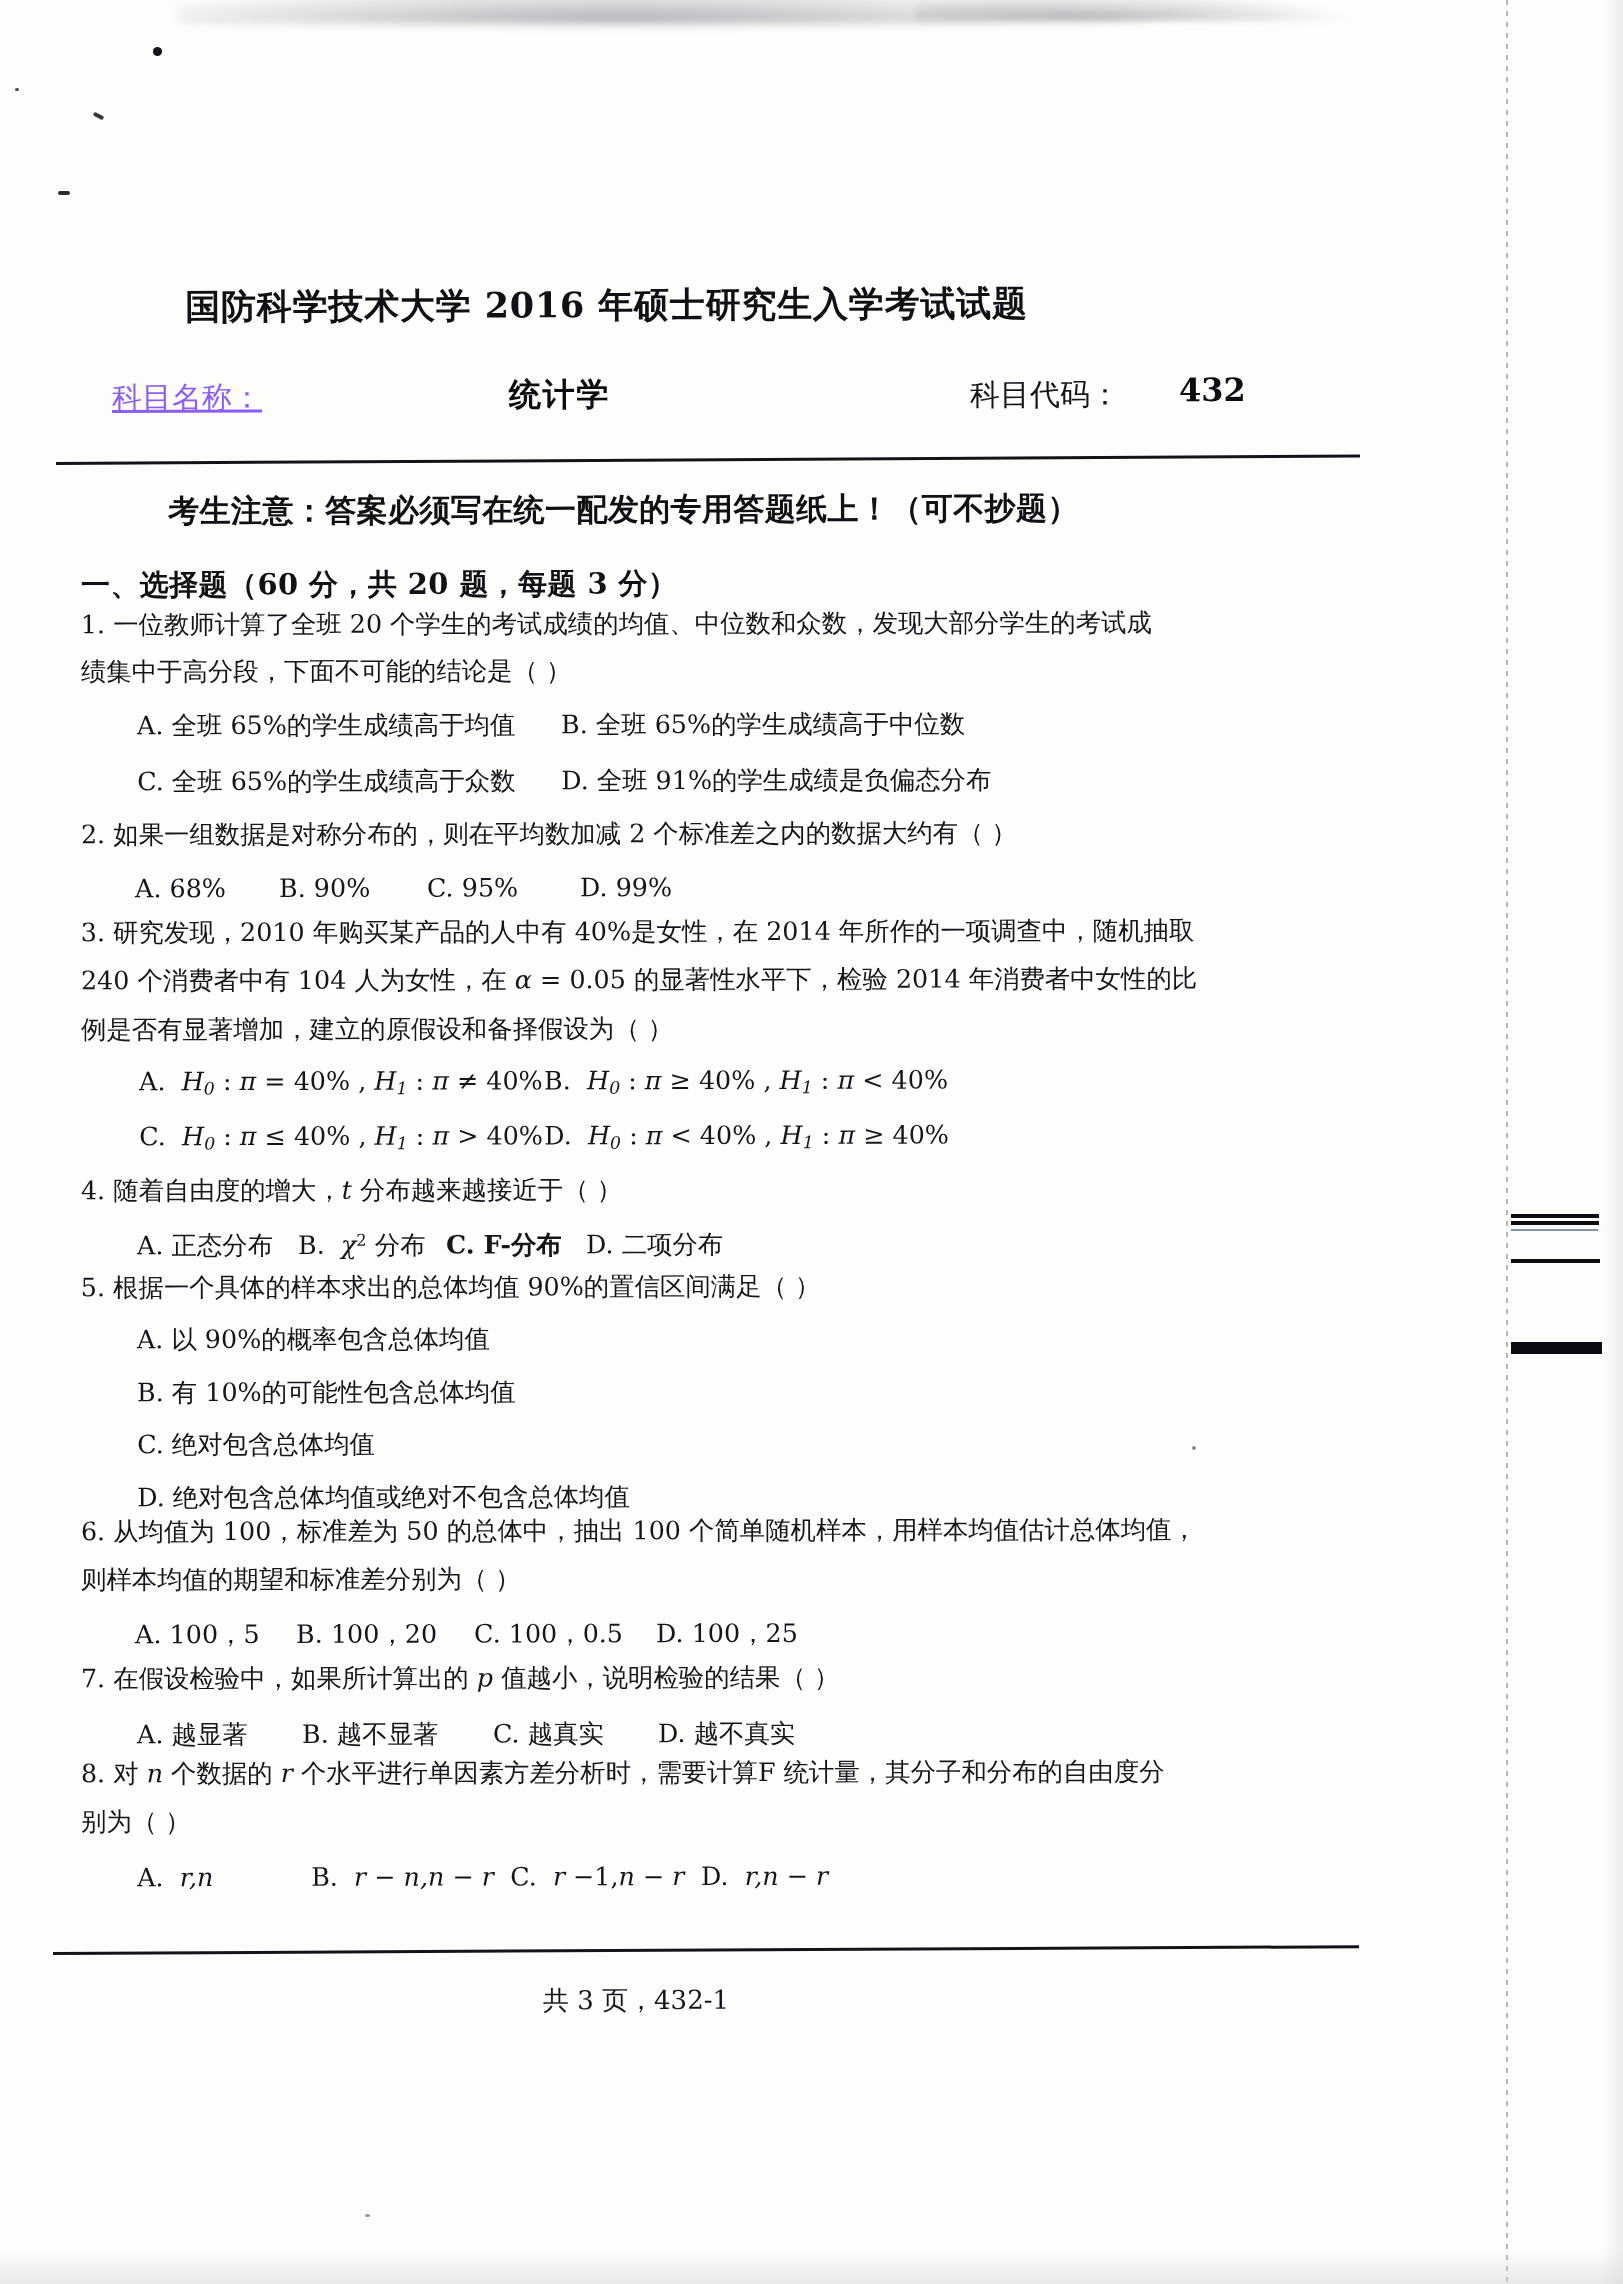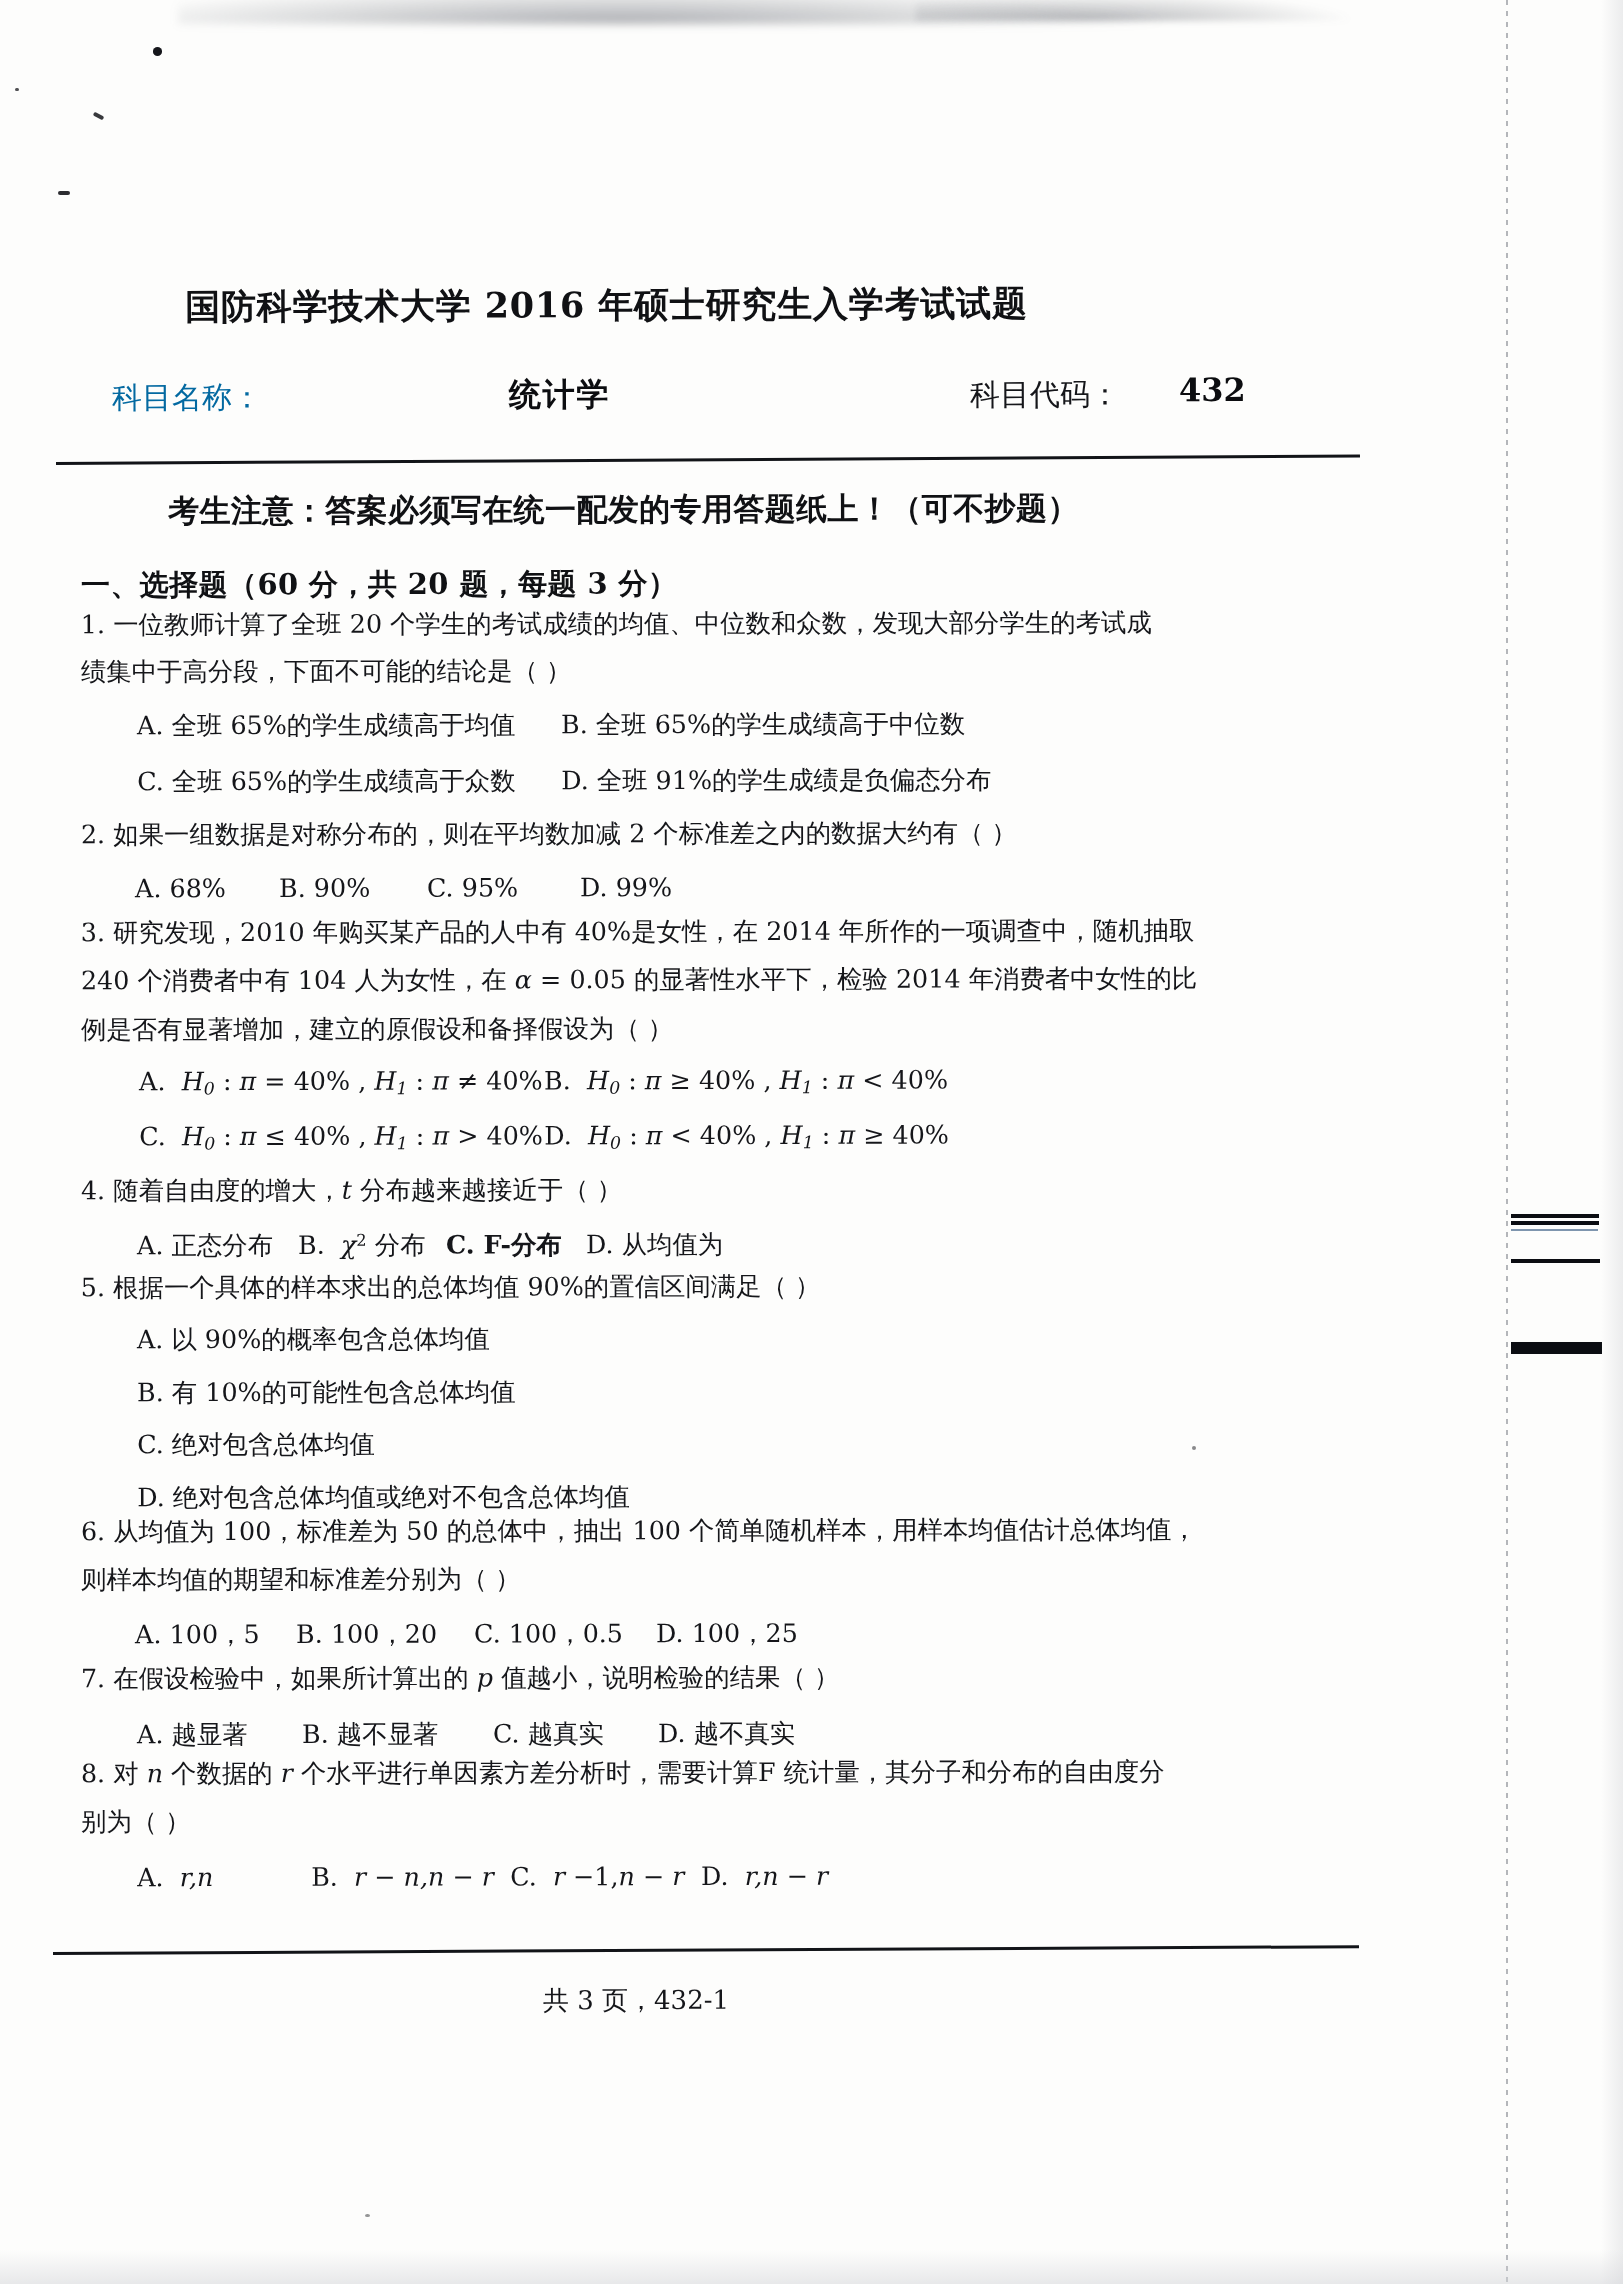--- a/index.html
+++ b/index.html
@@ -104,21 +104,21 @@
 
   .subject-row {
     position: absolute;
     left: 112px; top: 373px;
     width: 1103px;
     height: 47px;
     transform: rotate(-0.2deg);
   }
   .subject-label {
     position: absolute; left: 0; top: 3.4px;
-    font-size: 30px; color: #0369a1;
+    font-size: 30px; color: #8b5cf6; text-decoration: underline;
   }
   .subject-value {
     position: absolute; left: 397px; top: 0;
     font-size: 32px; font-weight: bold; color: #0c0d10;
     letter-spacing: 1.7px;
     text-align: right;
   }
   .code-label {
     position: absolute; left: 858px; top: 3.4px;
     font-size: 30px; color: #15161a;
@@ -279,21 +279,21 @@
     </div>
 
     <div class="qblock" id="q4" style="top:1177px;">
       <div class="qline">
         4. 随着自由度的增大，<i class="mv">t</i> 分布越来越接近于（   ）
       </div>
       <div class="opt-row" style="margin-top:25.4px; padding-left:56px;">
         <span style="width:161px;">A. 正态分布</span>
         <span style="width:148px;">B.&nbsp; <i class="mv">χ</i><sup>2</sup> 分布</span>
         <span style="width:140px;font-weight:bold;">C. F-分布</span>
-        <span>D. 从均值为</span>
+        <span>D. 二项分布</span>
       </div>
     </div>
 
     <div class="qblock" id="q5" style="top:1274px;">
       <div class="qline">5. 根据一个具体的样本求出的总体均值 90%的置信区间满足（   ）</div>
       <div class="qline indent" style="margin-top:27px;">A. 以 90%的概率包含总体均值</div>
       <div class="qline indent" style="margin-top:27px;">B. 有 10%的可能性包含总体均值</div>
       <div class="qline indent" style="margin-top:27px;">C. 绝对包含总体均值</div>
       <div class="qline indent" style="margin-top:27px;">D. 绝对包含总体均值或绝对不包含总体均值</div>
     </div>

